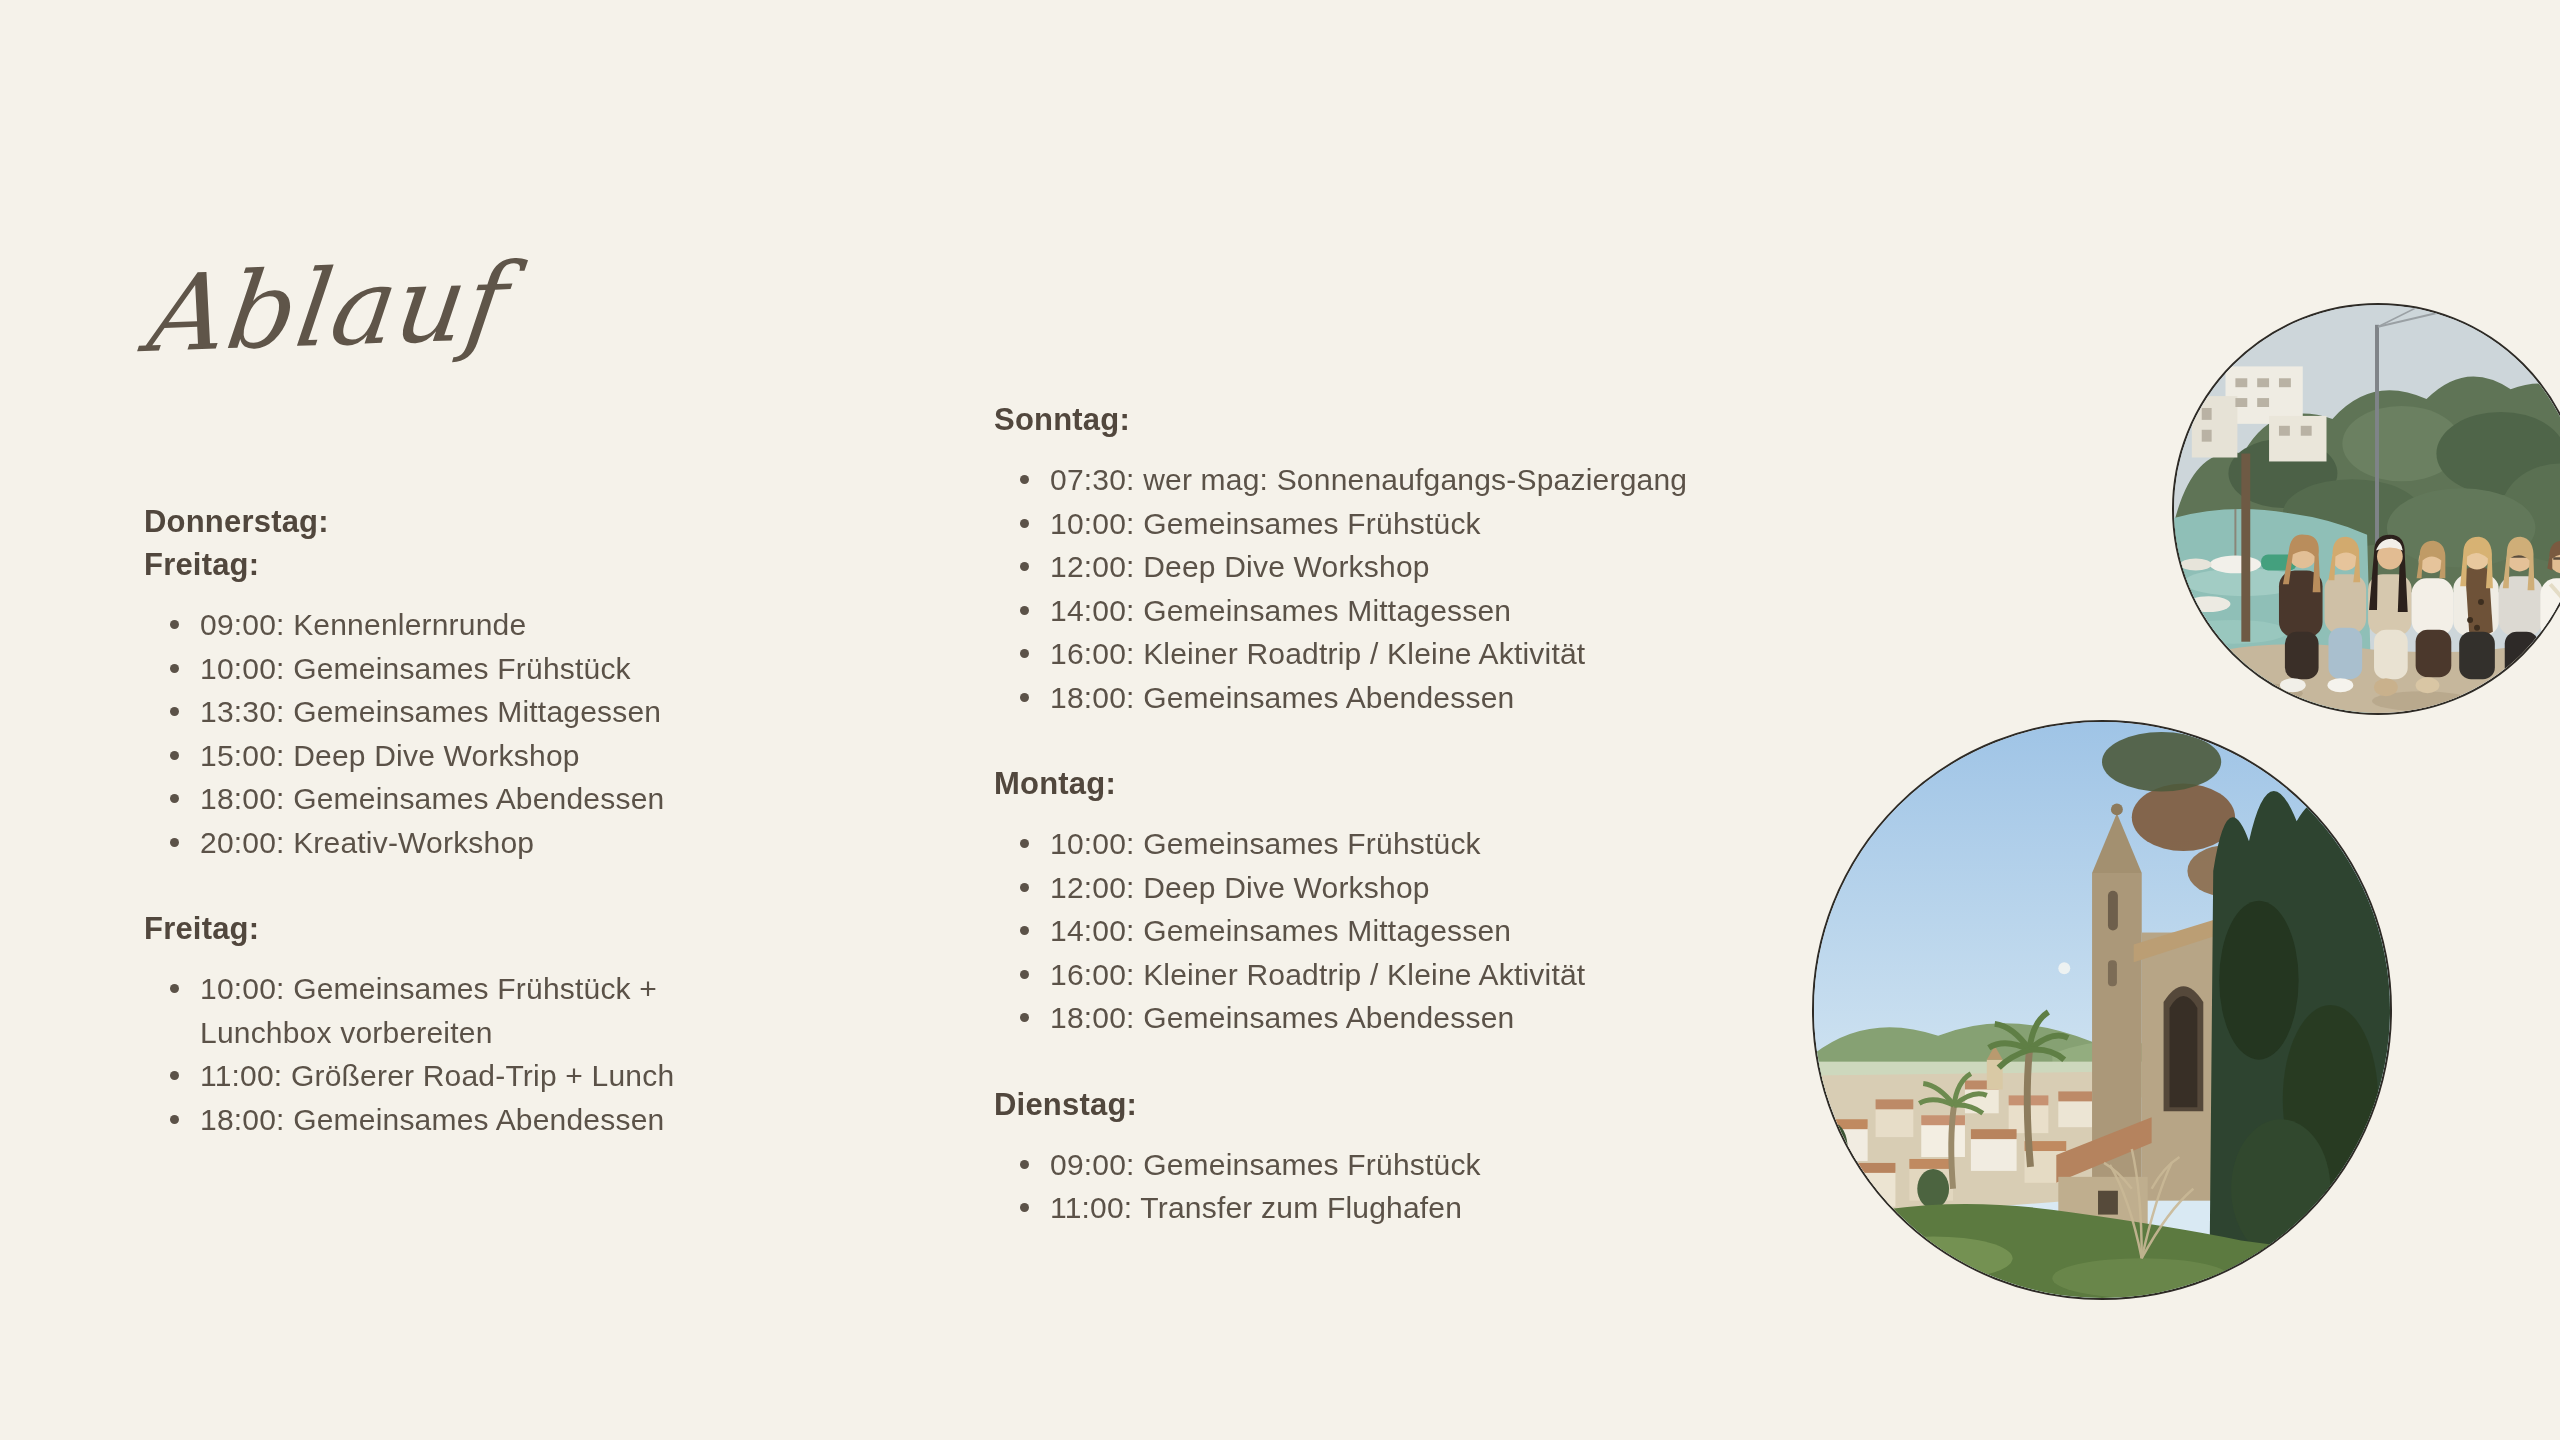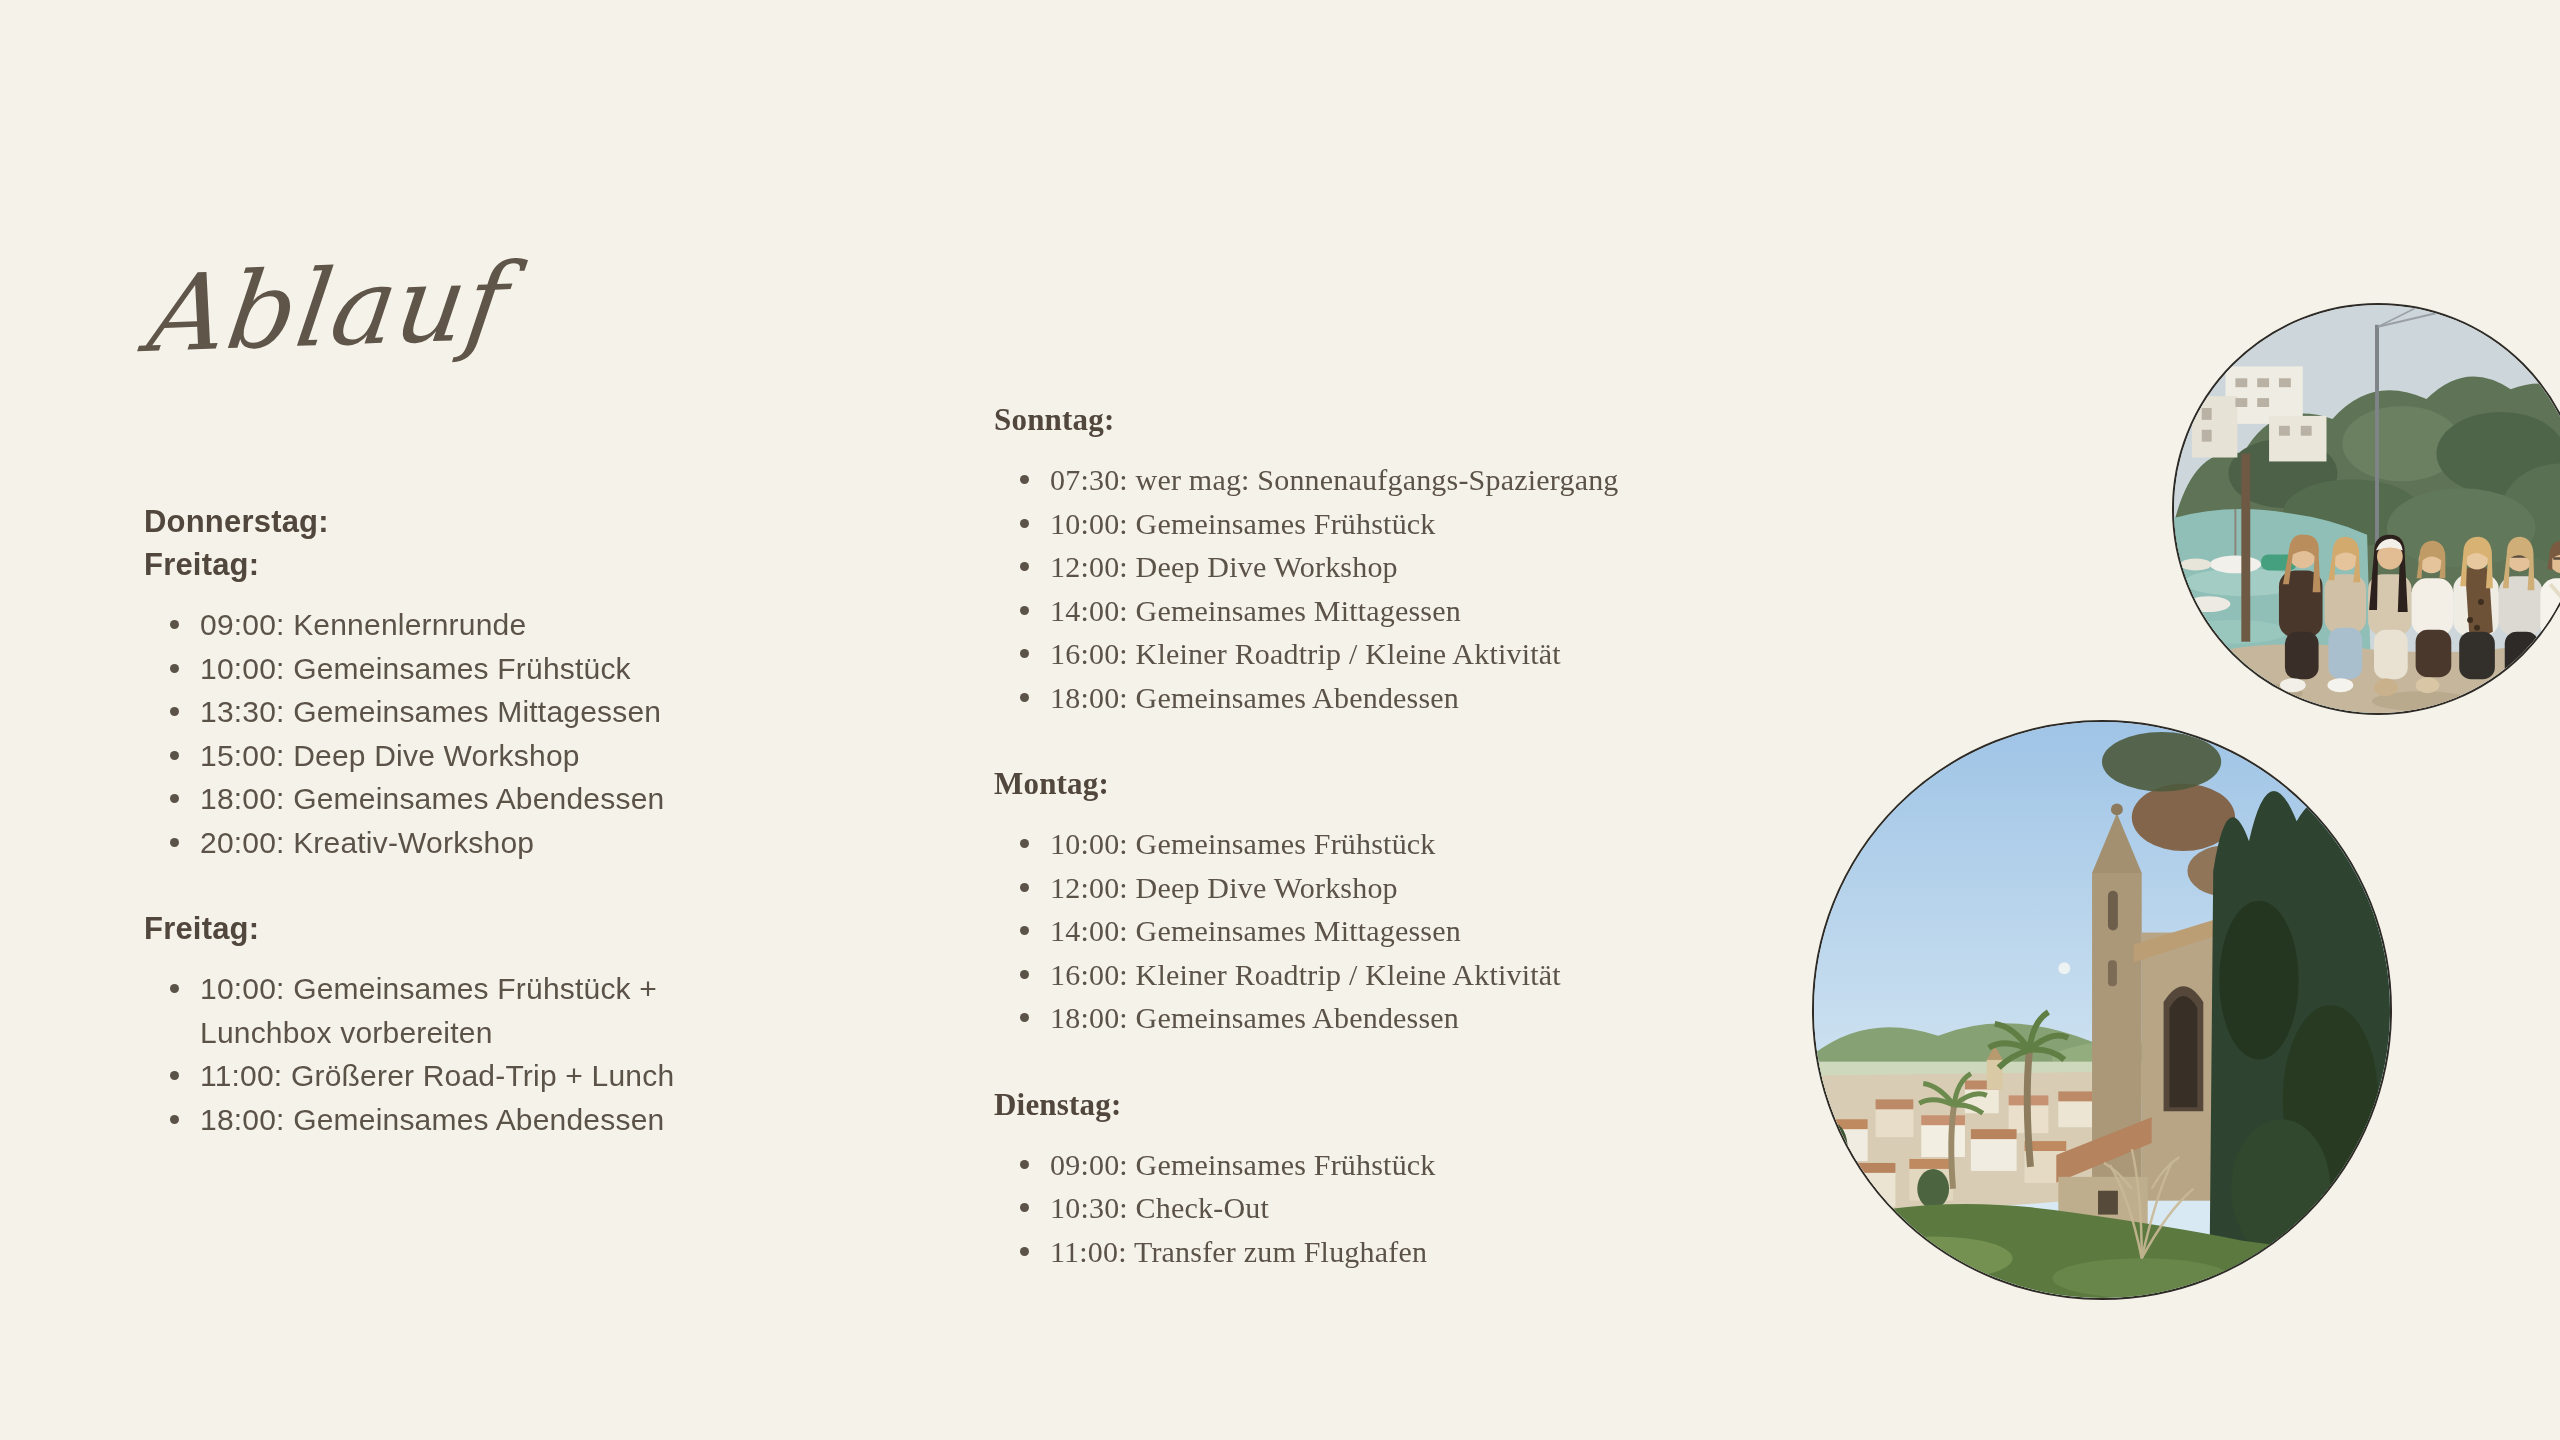--- a/index.html
+++ b/index.html
@@ -20,21 +20,21 @@
     font-size:106px;line-height:1.1;
     color:#5f5549;
     transform:skewX(-10deg) rotate(-2deg);
     transform-origin:left bottom;
     letter-spacing:1px;
   }
 
   
   .col{position:absolute;}
   .col-left{left:144px;top:500px;width:600px;}
-  .col-right{left:994px;top:398px;width:860px;font-family:Liberation Serif, serif;}
+  .col-right{left:994px;top:398px;width:860px;}
 
   .day{margin:0;}
   .day-h{
     font-size:31px;line-height:43px;font-weight:bold;
     color:#51473d;margin:0;letter-spacing:0.2px;
   }
   .day-list{
     margin:17px 0 43px 0;padding:0;list-style:none;
   }
   .day-list li{
@@ -111,21 +111,20 @@
           <li>12:00: Deep Dive Workshop</li>
           <li>14:00: Gemeinsames Mittagessen</li>
           <li>16:00: Kleiner Roadtrip / Kleine Aktivität</li>
           <li>18:00: Gemeinsames Abendessen</li>
         </ul>
     </section>
     <section class="day">
       <h2 class="day-h">Dienstag:</h2>
       <ul class="day-list">
           <li>09:00: Gemeinsames Frühstück</li>
-          <li>10:30: Check-Out</li>
           <li>11:00: Transfer zum Flughafen</li>
         </ul>
     </section>
   </div>
 
   <div class="photo photo-top">
     <svg viewBox="0 0 412 412" aria-hidden="true">
       <rect width="412" height="412" fill="#cdd6da"></rect>
 
       <path d="M0,220 Q20,140 70,150 Q100,95 160,115 Q200,70 255,95 Q295,55 340,85 Q380,70 412,95 L412,290 L0,290 Z" fill="#5f7456"></path>

